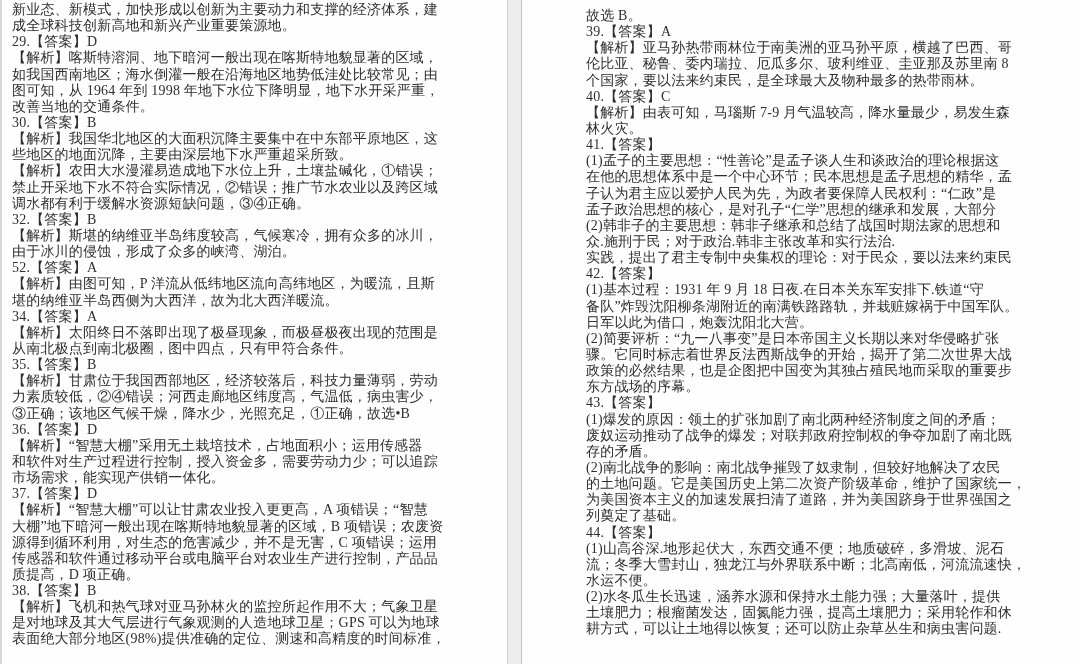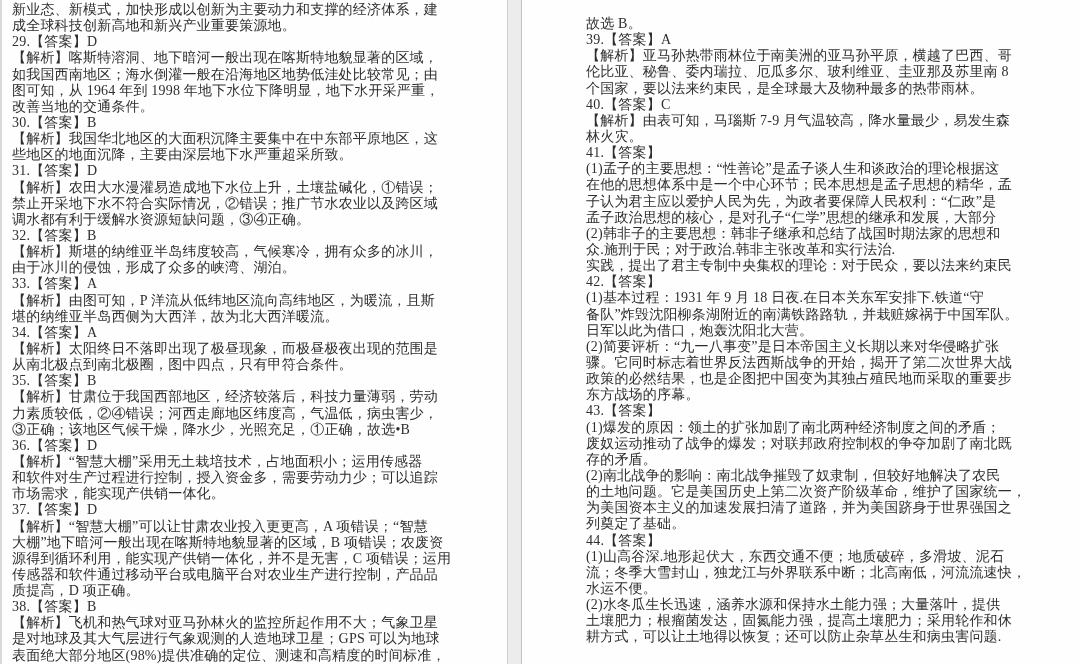--- a/index.html
+++ b/index.html
@@ -29,21 +29,21 @@
   }
   .divider {
     width: 13px;
     background: #ececec;
     border-left: 1px solid #cfcfcf;
     border-right: 1px solid #c3c3c3;
     flex: 0 0 13px;
   }
   .page-right {
     flex: 1;
-    padding: 16px 0 0 64px;
+    padding: 8px 0 0 64px;
   }
   .line {
     font-family: "Liberation Serif", "DejaVu Serif", serif;
     font-size: 14px;
     height: 16.15px;
     line-height: 16.15px;
     letter-spacing: 0.2px;
     color: #2e2e2e;
     white-space: nowrap;
     overflow: hidden;
@@ -58,45 +58,44 @@
         <div class="line">新业态、新模式，加快形成以创新为主要动力和支撑的经济体系，建</div>
         <div class="line">成全球科技创新高地和新兴产业重要策源地。</div>
         <div class="line">29.【答案】D</div>
         <div class="line">【解析】喀斯特溶洞、地下暗河一般出现在喀斯特地貌显著的区域，</div>
         <div class="line">如我国西南地区；海水倒灌一般在沿海地区地势低洼处比较常见；由</div>
         <div class="line">图可知，从 1964 年到 1998 年地下水位下降明显，地下水开采严重，</div>
         <div class="line">改善当地的交通条件。</div>
         <div class="line">30.【答案】B</div>
         <div class="line">【解析】我国华北地区的大面积沉降主要集中在中东部平原地区，这</div>
         <div class="line">些地区的地面沉降，主要由深层地下水严重超采所致。</div>
-        <div class="line">31.【答案】D</div>
         <div class="line">【解析】农田大水漫灌易造成地下水位上升，土壤盐碱化，①错误；</div>
         <div class="line">禁止开采地下水不符合实际情况，②错误；推广节水农业以及跨区域</div>
         <div class="line">调水都有利于缓解水资源短缺问题，③④正确。</div>
         <div class="line">32.【答案】B</div>
         <div class="line">【解析】斯堪的纳维亚半岛纬度较高，气候寒冷，拥有众多的冰川，</div>
         <div class="line">由于冰川的侵蚀，形成了众多的峡湾、湖泊。</div>
-        <div class="line">33.【答案】A</div>
+        <div class="line">52.【答案】A</div>
         <div class="line">【解析】由图可知，P 洋流从低纬地区流向高纬地区，为暖流，且斯</div>
         <div class="line">堪的纳维亚半岛西侧为大西洋，故为北大西洋暖流。</div>
         <div class="line">34.【答案】A</div>
         <div class="line">【解析】太阳终日不落即出现了极昼现象，而极昼极夜出现的范围是</div>
         <div class="line">从南北极点到南北极圈，图中四点，只有甲符合条件。</div>
         <div class="line">35.【答案】B</div>
         <div class="line">【解析】甘肃位于我国西部地区，经济较落后，科技力量薄弱，劳动</div>
         <div class="line">力素质较低，②④错误；河西走廊地区纬度高，气温低，病虫害少，</div>
         <div class="line">③正确；该地区气候干燥，降水少，光照充足，①正确，故选•B</div>
         <div class="line">36.【答案】D</div>
         <div class="line">【解析】“智慧大棚”采用无土栽培技术，占地面积小；运用传感器</div>
         <div class="line">和软件对生产过程进行控制，授入资金多，需要劳动力少；可以追踪</div>
         <div class="line">市场需求，能实现产供销一体化。</div>
         <div class="line">37.【答案】D</div>
         <div class="line">【解析】“智慧大棚”可以让甘肃农业投入更更高，A 项错误；“智慧</div>
         <div class="line">大棚”地下暗河一般出现在喀斯特地貌显著的区域，B 项错误；农废资</div>
-        <div class="line">源得到循环利用，能实现产供销一体化，并不是无害，C 项错误；运用</div>
+        <div class="line">源得到循环利用，对生态的危害减少，并不是无害，C 项错误；运用</div>
         <div class="line">传感器和软件通过移动平台或电脑平台对农业生产进行控制，产品品</div>
         <div class="line">质提高，D 项正确。</div>
         <div class="line">38.【答案】B</div>
         <div class="line">【解析】飞机和热气球对亚马孙林火的监控所起作用不大；气象卫星</div>
         <div class="line">是对地球及其大气层进行气象观测的人造地球卫星；GPS 可以为地球</div>
         <div class="line">表面绝大部分地区(98%)提供准确的定位、测速和高精度的时间标准，</div>
       </div>
   </div>
 
   <div class="divider"></div>

